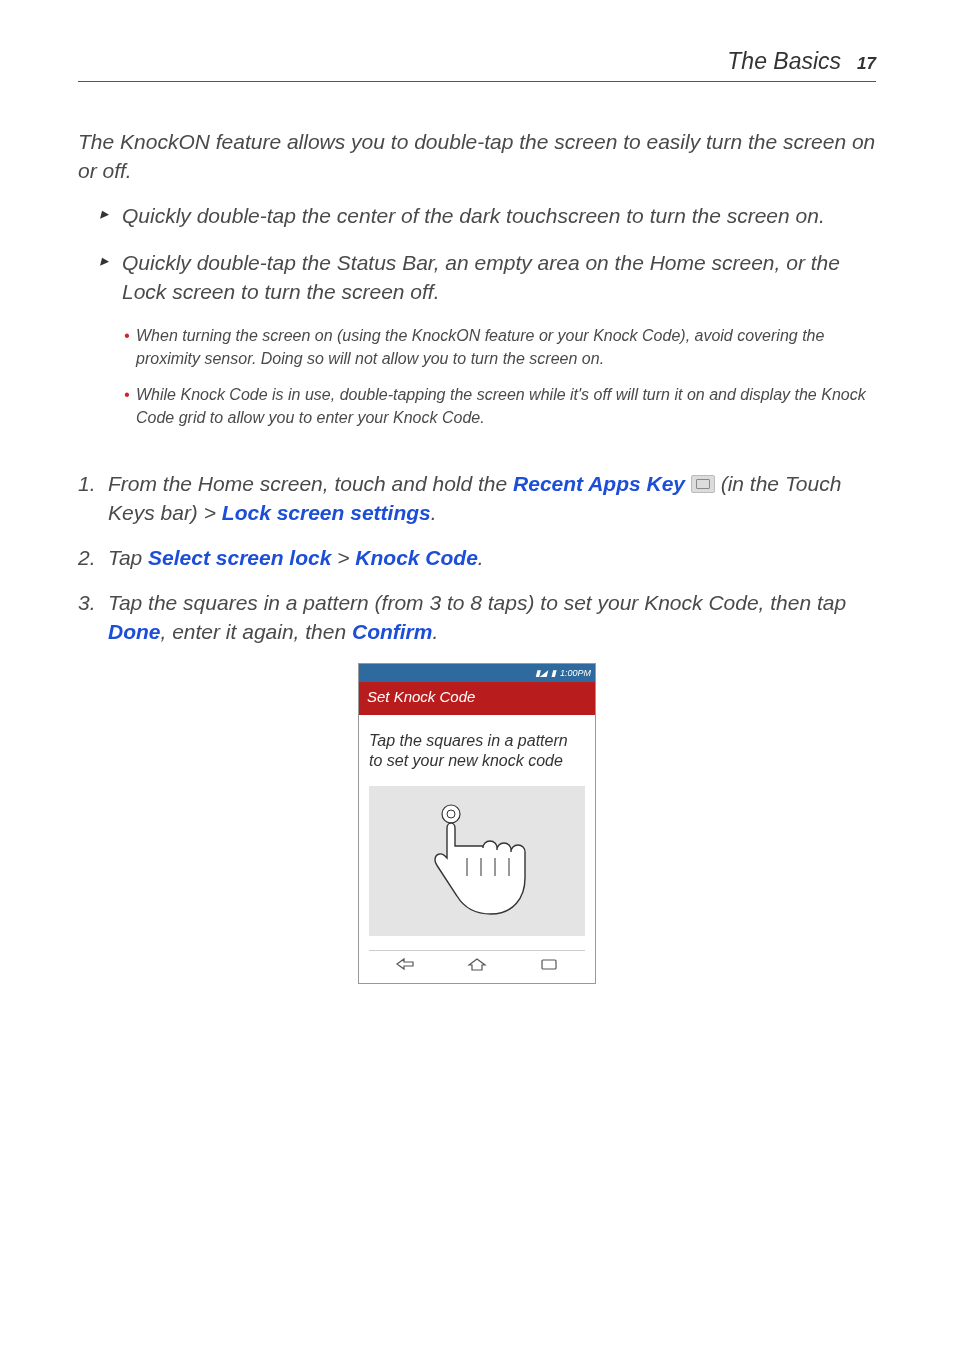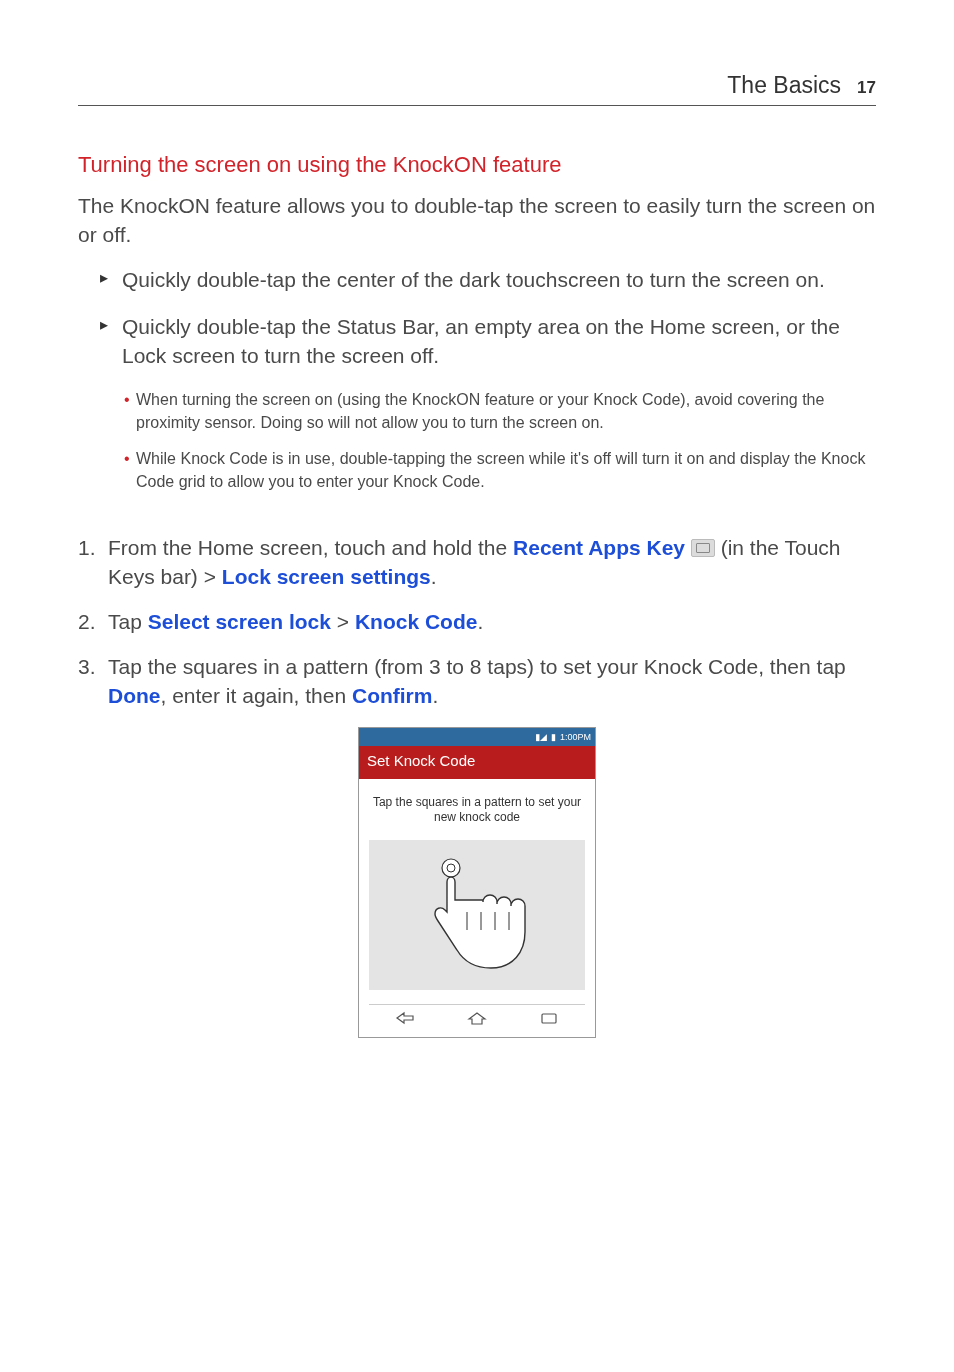--- a/index.html
+++ b/index.html
@@ -6,22 +6,23 @@
     margin: 0;
     padding: 0;
     background: #fff;
     font-family: "Helvetica Neue", Helvetica, Arial, sans-serif;
     color: #4a4a4a;
   }
   .page {
     width: 954px;
     min-height: 1372px;
     box-sizing: border-box;
-    padding: 72px 78px 60px 78px;
-    position: relative;
+    padding: 48px 78px 60px 78px;
+    position: relative;
+    font-style: italic;
   }
   .header {
     display: flex;
     justify-content: flex-end;
     align-items: baseline;
     border-bottom: 1px solid #555;
     padding-bottom: 6px;
     margin-bottom: 46px;
   }
   .header .section-title {
@@ -167,22 +168,22 @@
     background: #b91c1c;
     color: #fff;
     font-size: 15px;
     padding: 6px 8px 10px 8px;
   }
   .phone-body {
     background: #fff;
     padding: 16px 10px 8px 10px;
   }
   .phone-body .instr {
-    text-align: center;
-    font-size: 12px;
+    text-align: left;
+    font-size: 16px;
     line-height: 1.3;
     color: #333;
     margin-bottom: 14px;
   }
   .tap-area {
     background: #e4e4e4;
     height: 150px;
     position: relative;
     margin-bottom: 14px;
   }
@@ -220,21 +221,20 @@
 <body>
 
 <div class="page">
 
   <div class="header">
     <span class="section-title">The Basics</span>
     <span class="page-number">17</span>
   </div>
 
   <div class="block">
-    <h2 class="red-heading">Turning the screen on using the KnockON feature</h2>
     <p class="body-text">The KnockON feature allows you to double-tap the screen to easily turn the screen on or off.</p>
     <ul class="arrow-list">
       <li>Quickly double-tap the center of the dark touchscreen to turn the screen on.</li>
       <li>Quickly double-tap the Status Bar, an empty area on the Home screen, or the Lock screen to turn the screen off.</li>
     </ul>
     <div class="notes-block">
       <div class="notes-items">
         <div class="note-item">When turning the screen on (using the KnockON feature or your Knock Code), avoid covering the proximity sensor. Doing so will not allow you to turn the screen on.</div>
         <div class="note-item">While Knock Code is in use, double-tapping the screen while it's off will turn it on and display the Knock Code grid to allow you to enter your Knock Code.</div>
       </div>

